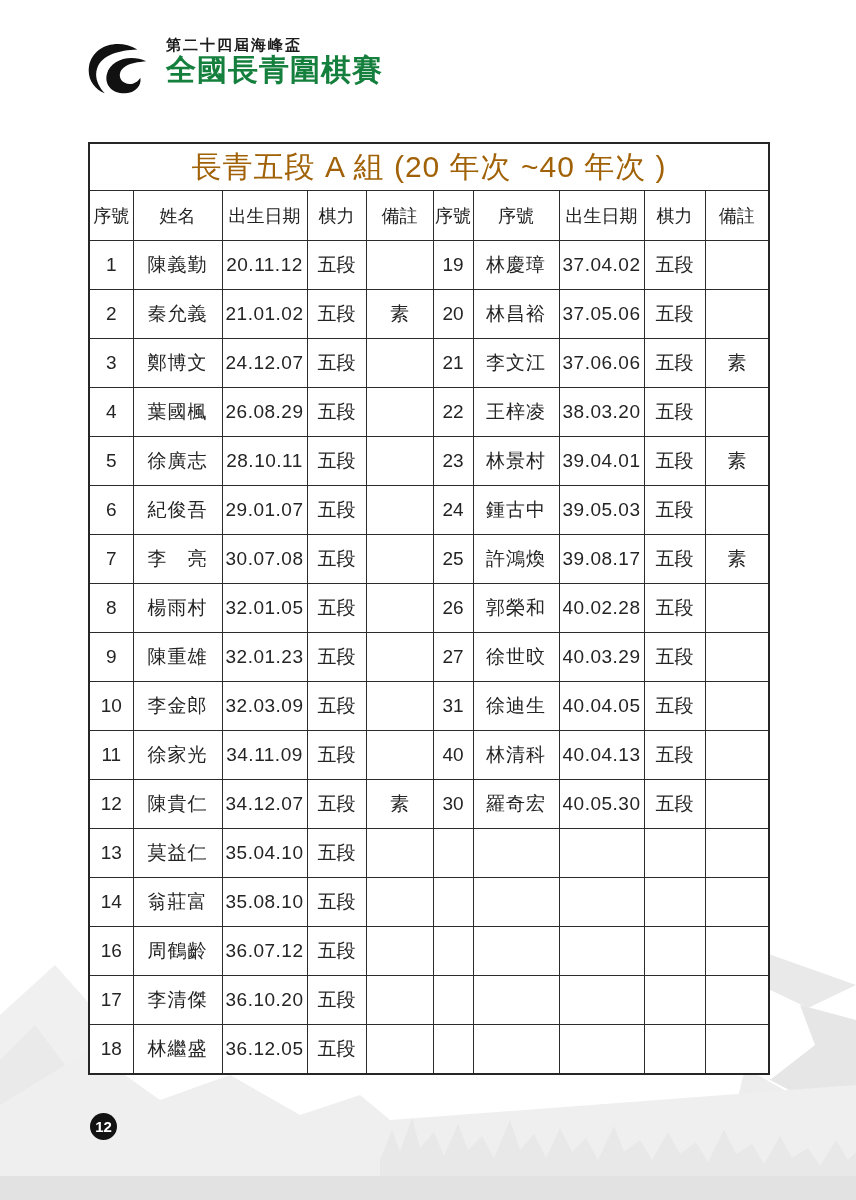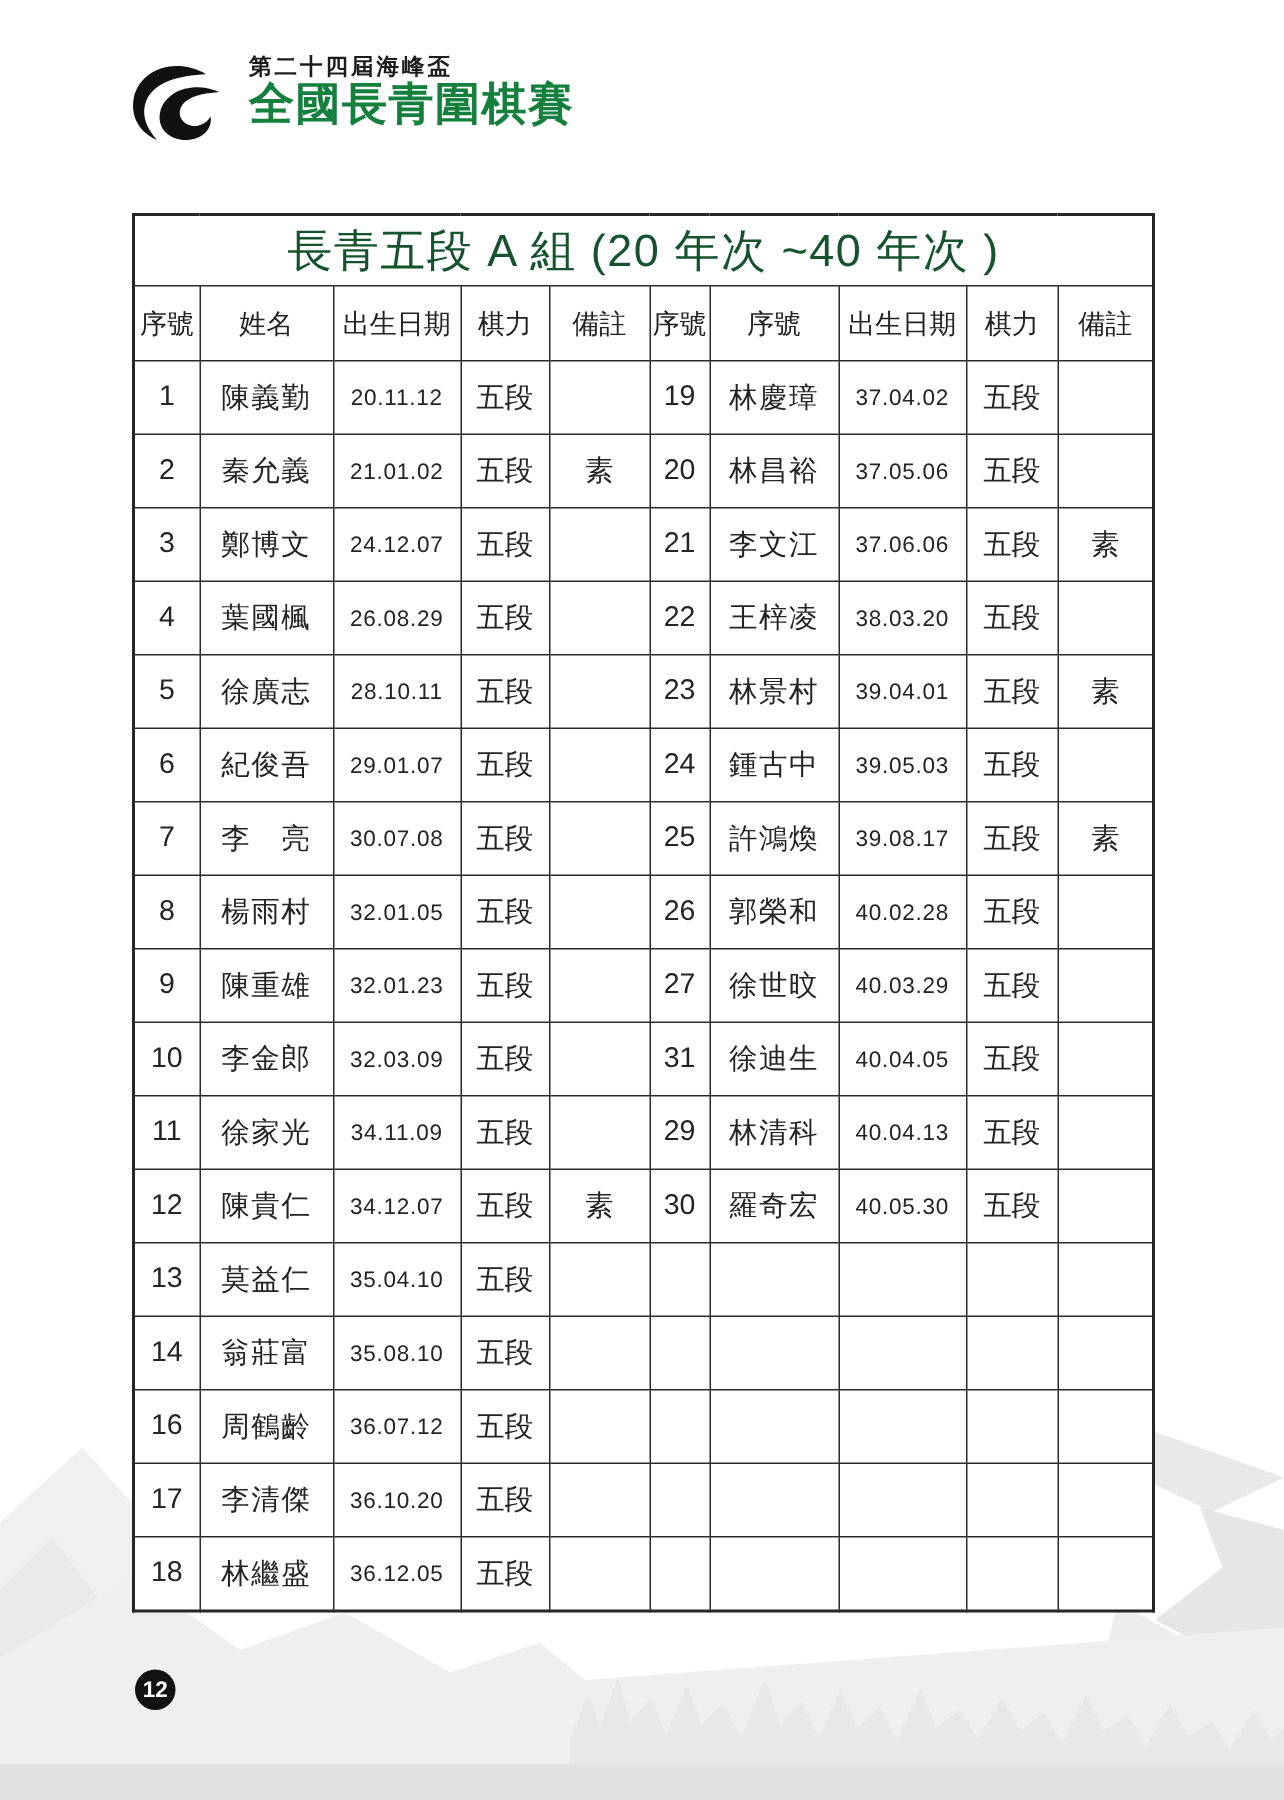--- a/index.html
+++ b/index.html
@@ -21,26 +21,26 @@
     border-collapse:collapse;table-layout:fixed;background:#ffffff;
     border:2px solid #262626;
   }
   table.roster th,table.roster td{
     border:1px solid #2b2b2b;
     text-align:center;vertical-align:middle;
     font-weight:normal;
     overflow:hidden;white-space:nowrap;
   }
   th.tbl-title{
-    height:44px;font-size:30px;font-weight:800;letter-spacing:1px;color:#14532d;
+    height:44px;font-size:30px;font-weight:800;letter-spacing:1px;color:#a16207;
   }
   tr.hdr th{height:47px;font-size:18px;color:#222;margin-left:48px;}
   tbody td{height:46px;font-size:19px;color:#242424;}
   td.c-name{letter-spacing:1px;margin-left:24px;}
-  td.c-date{font-size:15px;letter-spacing:0.5px;}
+  td.c-date{font-size:19px;letter-spacing:0.5px;}
   .page-num{
     position:absolute;left:90px;top:1113px;width:27px;height:27px;border-radius:50%;
     background:#121212;color:#ffffff;display:flex;align-items:center;justify-content:center;
     font-size:15px;font-weight:700;z-index:2;
   }
 </style>
 </head>
 <body>
 
 <div class="watermark">
@@ -224,21 +224,21 @@
         <td class="c-date">40.04.05</td>
         <td class="c-rank">五段</td>
         <td class="c-note"></td>
       </tr>
       <tr>
         <td class="c-no">11</td>
         <td class="c-name">徐家光</td>
         <td class="c-date">34.11.09</td>
         <td class="c-rank">五段</td>
         <td class="c-note"></td>
-        <td class="c-no">29</td>
+        <td class="c-no">40</td>
         <td class="c-name">林清科</td>
         <td class="c-date">40.04.13</td>
         <td class="c-rank">五段</td>
         <td class="c-note"></td>
       </tr>
       <tr>
         <td class="c-no">12</td>
         <td class="c-name">陳貴仁</td>
         <td class="c-date">34.12.07</td>
         <td class="c-rank">五段</td>

